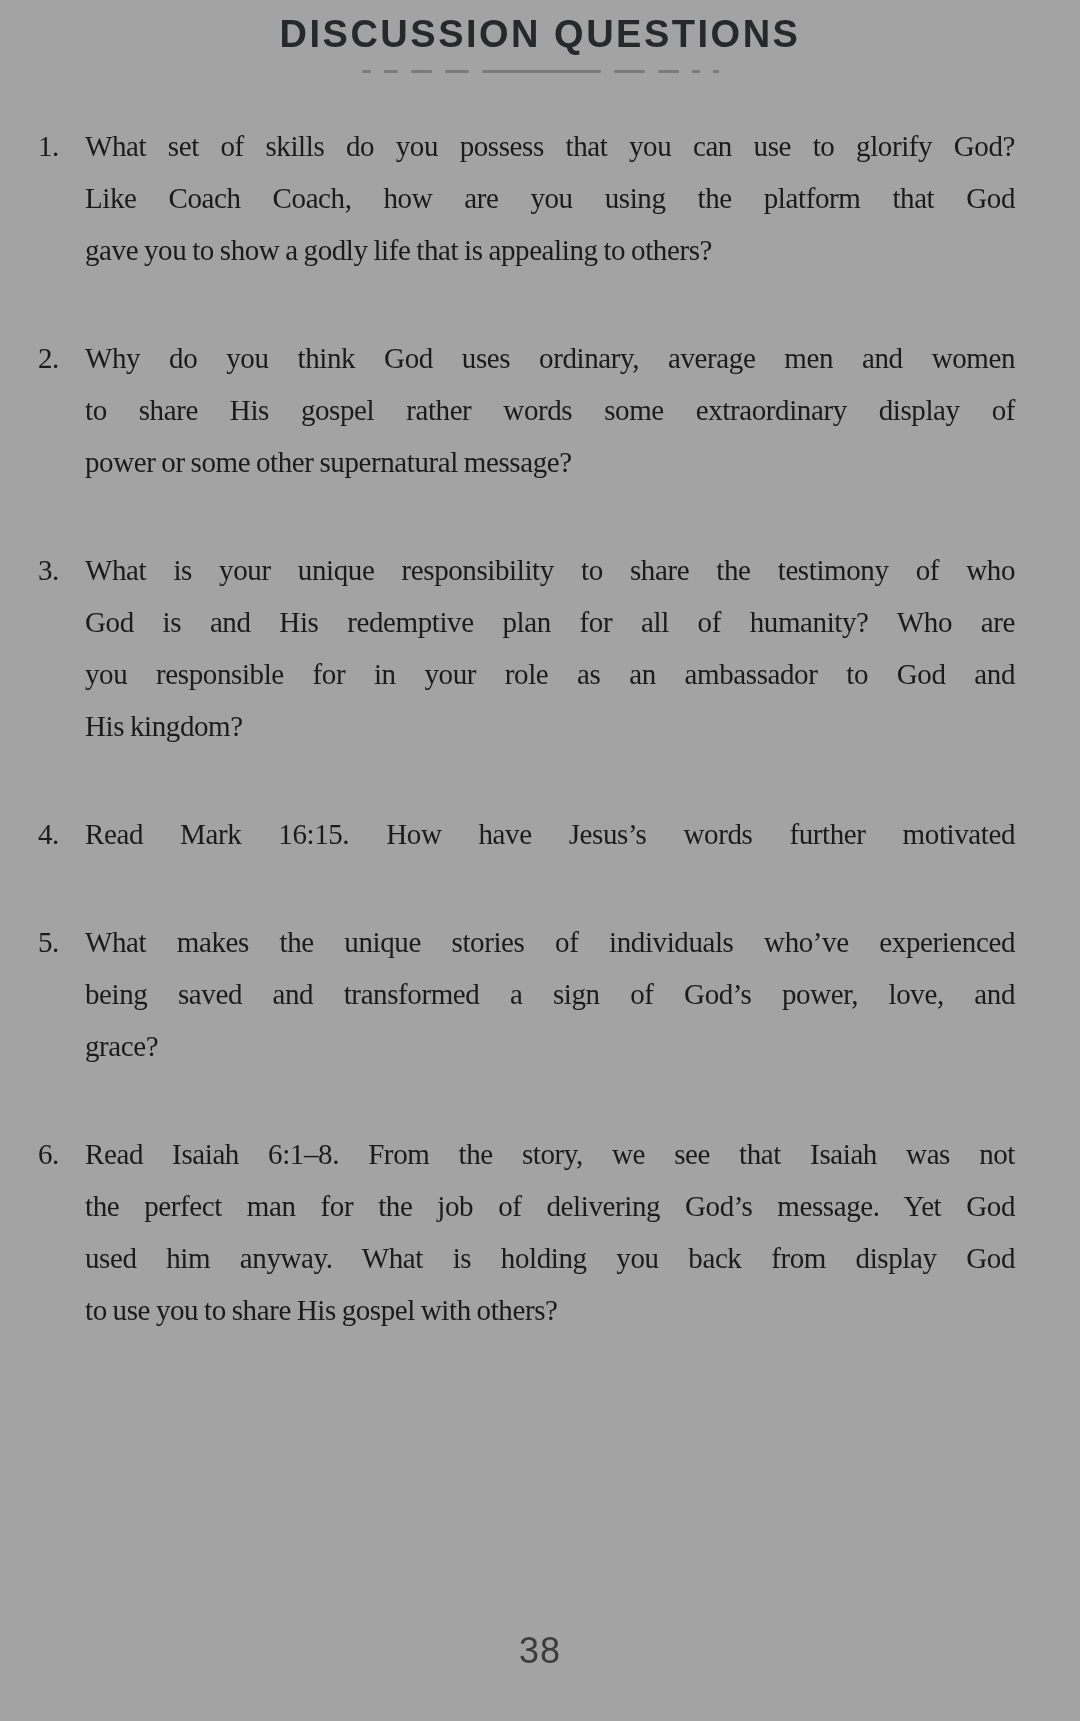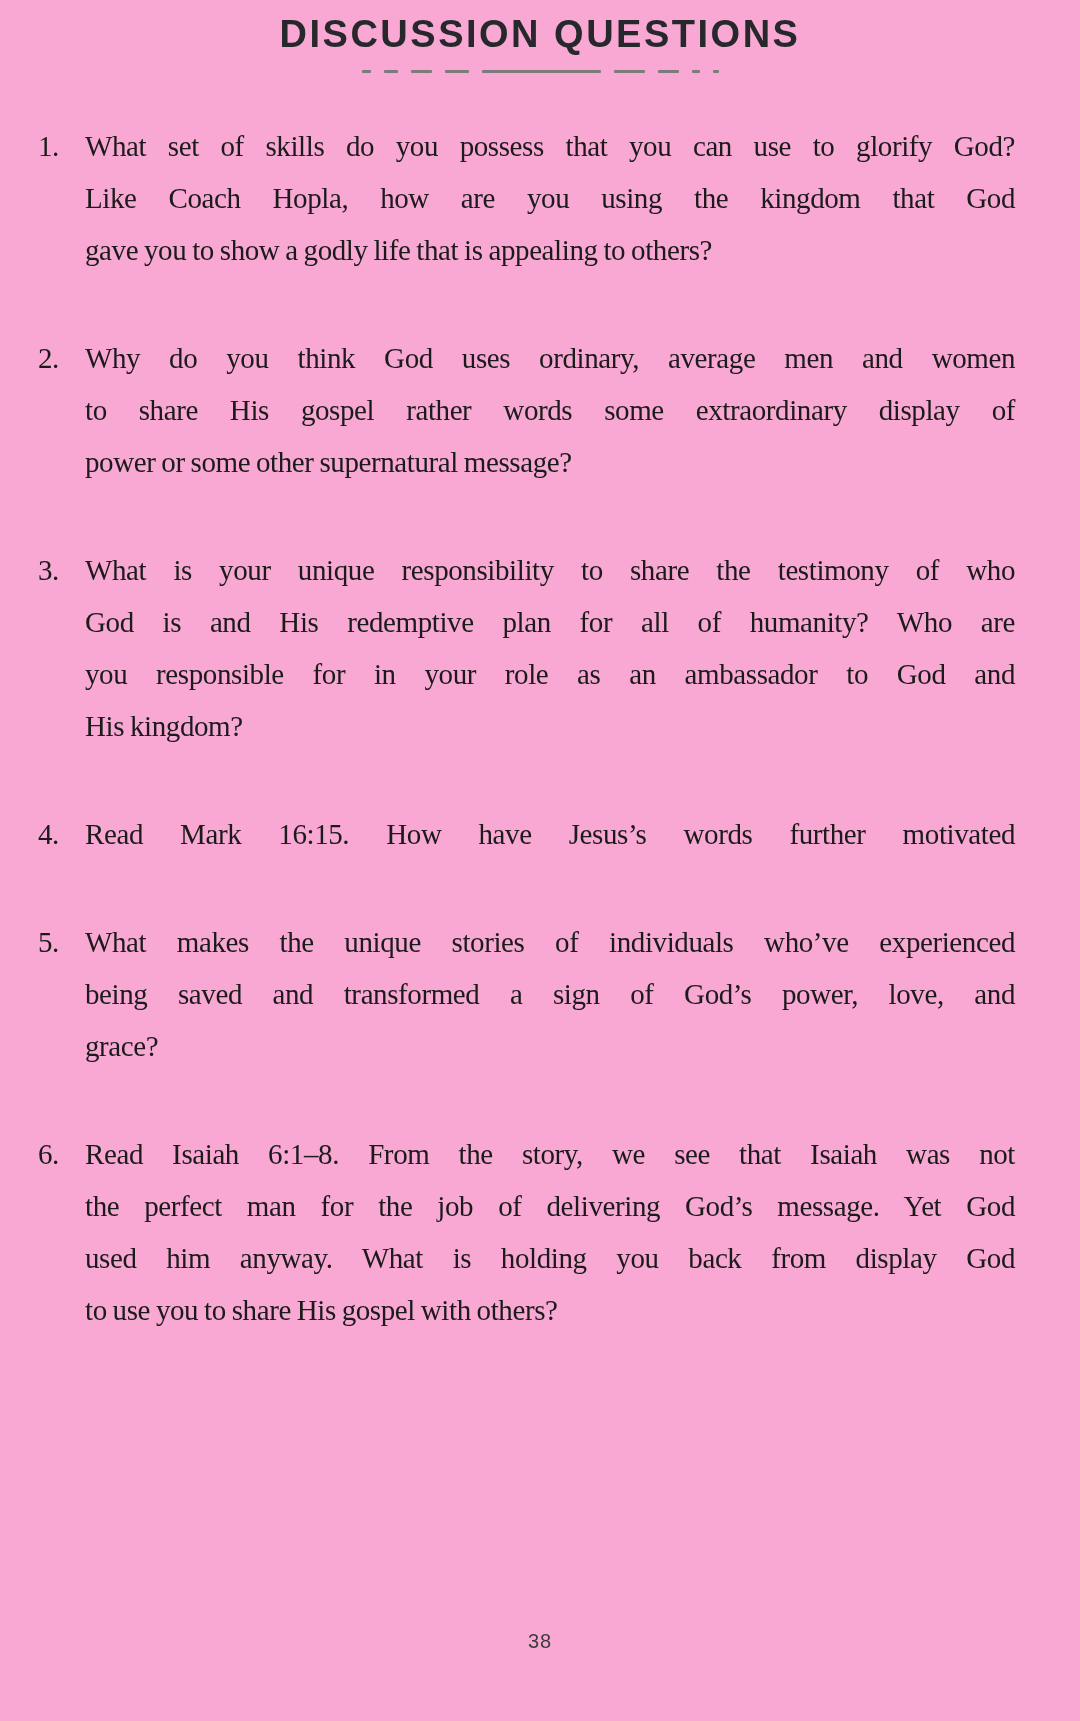--- a/index.html
+++ b/index.html
@@ -1,21 +1,21 @@
 <!DOCTYPE html>
 <html><head>
 <meta charset="utf-8">
 <style>
   * { margin: 0; padding: 0; box-sizing: border-box; }
   html, body { background: #ffffff; }
   .page {
     position: relative;
     width: 1080px;
     height: 1721px;
-    background: #f9a8d4;
+    background: #a3a3a3;
     overflow: hidden;
     font-family: "Liberation Serif", "DejaVu Serif", serif;
   }
   .page-title {
     padding-top: 12px;
     text-align: center;
     font-family: "Liberation Sans", "DejaVu Sans", sans-serif;
     font-weight: 700;
     font-size: 38px;
     line-height: 44px;
@@ -74,21 +74,21 @@
     text-align: right;
     text-align-last: left;
   }
   .page-number {
     position: absolute;
     left: 0;
     right: 0;
     top: 1630px;
     text-align: center;
     font-family: "Liberation Sans", "DejaVu Sans", sans-serif;
-    font-size: 20px;
+    font-size: 36px;
     letter-spacing: 1px;
     color: #3c3c3c;
   }
 </style>
 </head>
 <body>
 
 <div class="page">
 
   <div class="page-title">DISCUSSION QUESTIONS</div>
@@ -104,21 +104,21 @@
     <span></span>
     <span></span>
   </div>
 
   <div class="questions">
 
     <div class="question">
       <div class="qnum">1.</div>
       <div class="qtext">
         <div class="qline">What set of skills do you possess that you can use to glorify God?</div>
-        <div class="qline">Like Coach Hopla, how are you using the kingdom that God</div>
+        <div class="qline">Like Coach Coach, how are you using the platform that God</div>
         <div class="qline last">gave you to show a godly life that is appealing to others?</div>
       </div>
     </div>
 
     <div class="question">
       <div class="qnum">2.</div>
       <div class="qtext">
         <div class="qline">Why do you think God uses ordinary, average men and women</div>
         <div class="qline">to share His gospel rather words some extraordinary display of</div>
         <div class="qline last">power or some other supernatural message?</div>

